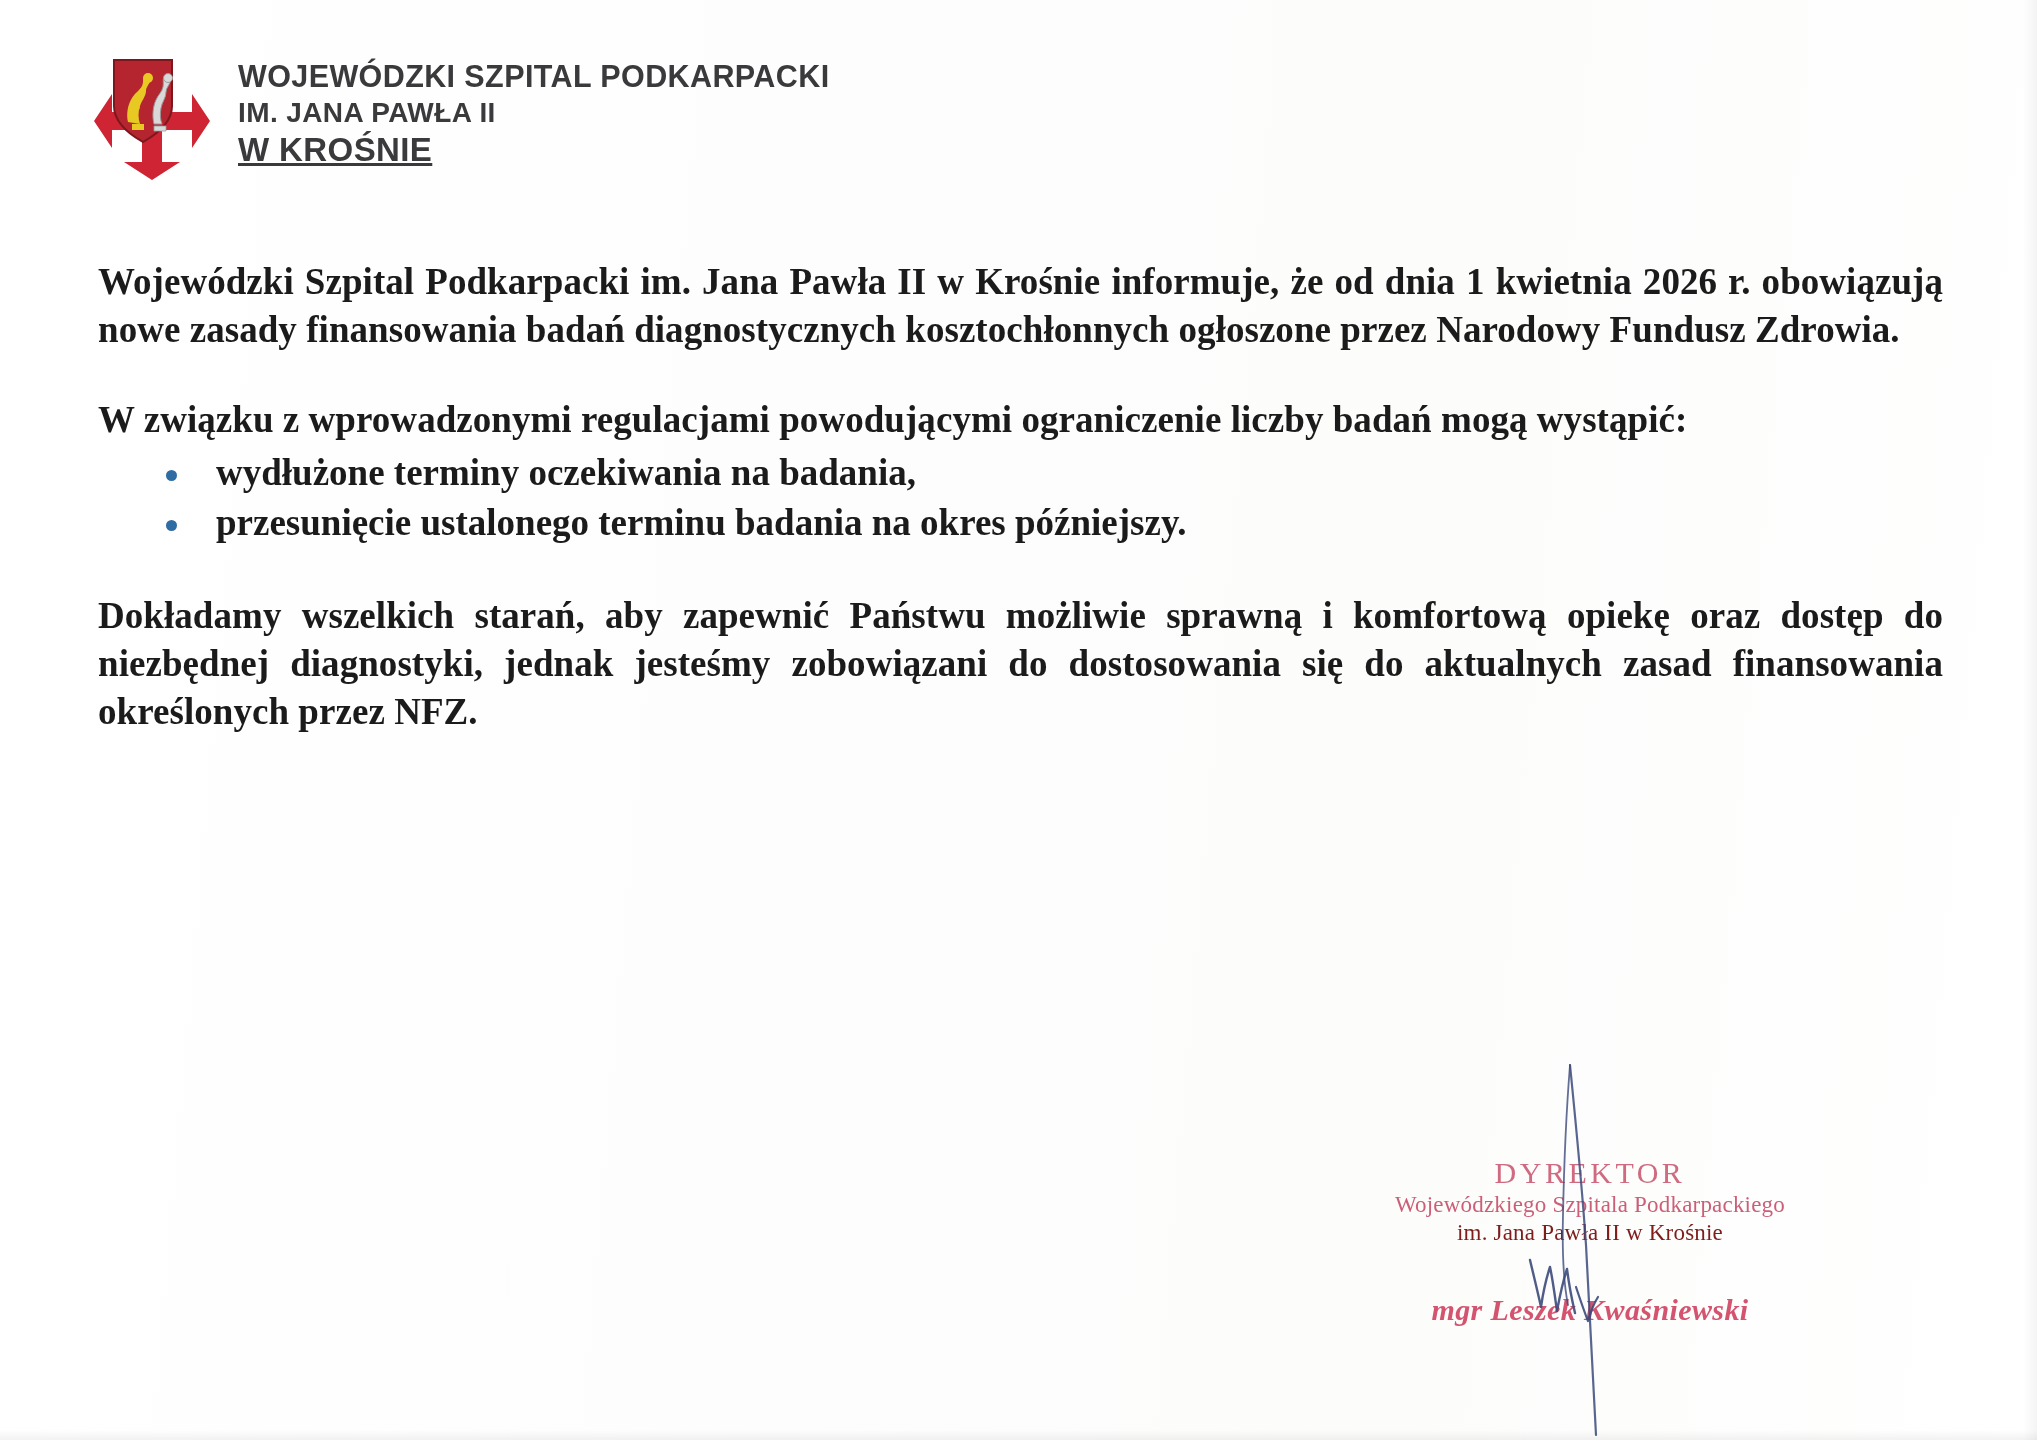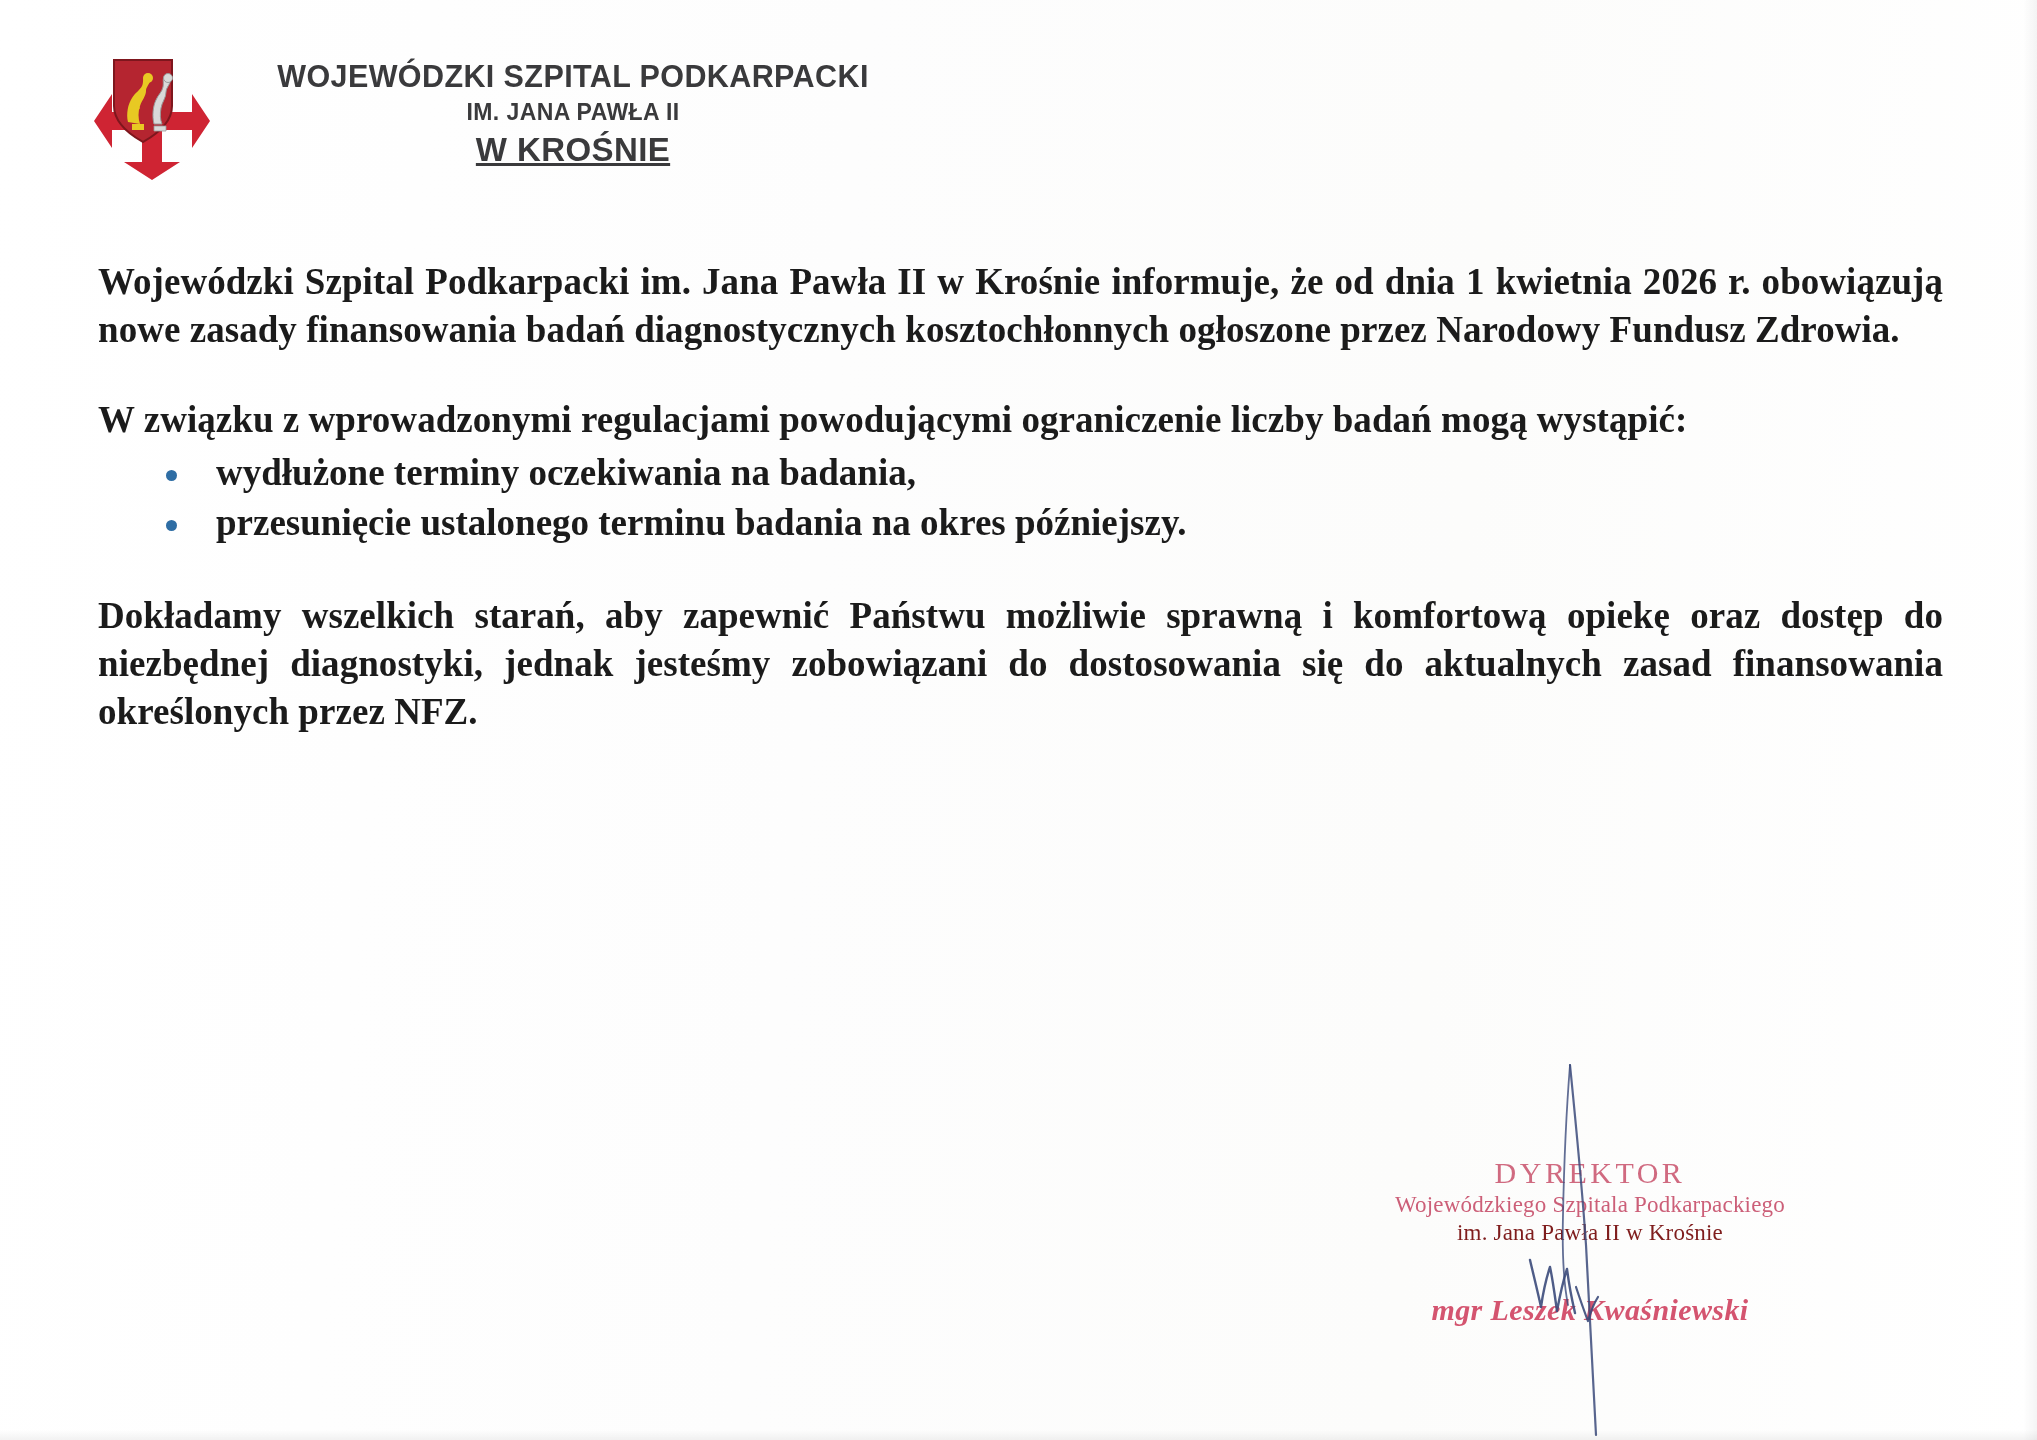--- a/index.html
+++ b/index.html
@@ -60,33 +60,33 @@
     left: 0;
     top: 6px;
     width: 126px;
     height: 128px;
   }
   #org-name-block {
     position: absolute;
     left: 150px;
     top: 10px;
     width: 670px;
-    text-align: center;
+    text-align: left;
     font-family: "Liberation Sans", sans-serif;
     font-weight: bold;
     color: #3a3a3c;
     letter-spacing: 0.4px;
   }
   .org-line-1 {
     font-size: 30.5px;
     line-height: 36px;
     white-space: nowrap;
   }
   .org-line-2 {
-    font-size: 23px;
+    font-size: 28px;
     line-height: 37px;
     white-space: nowrap;
   }
   .org-line-3 {
     font-size: 33px;
     line-height: 37px;
     white-space: nowrap;
     text-decoration: underline;
   }
 

